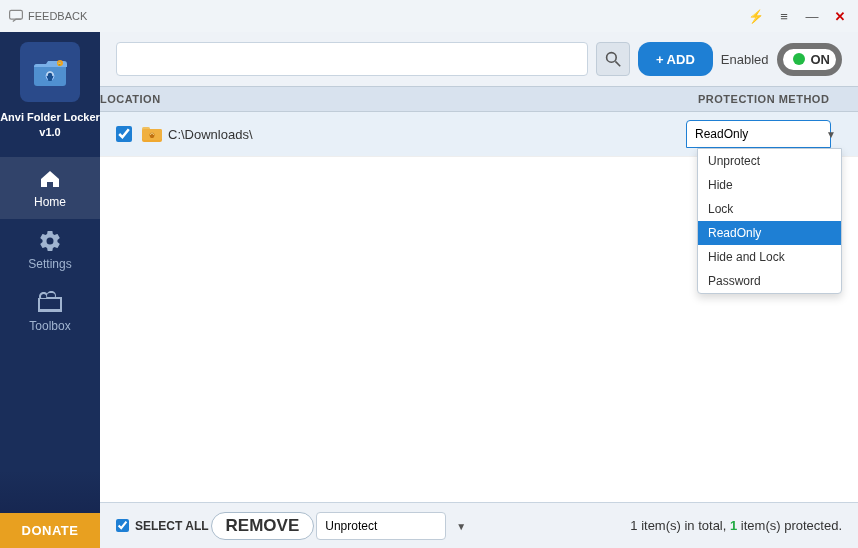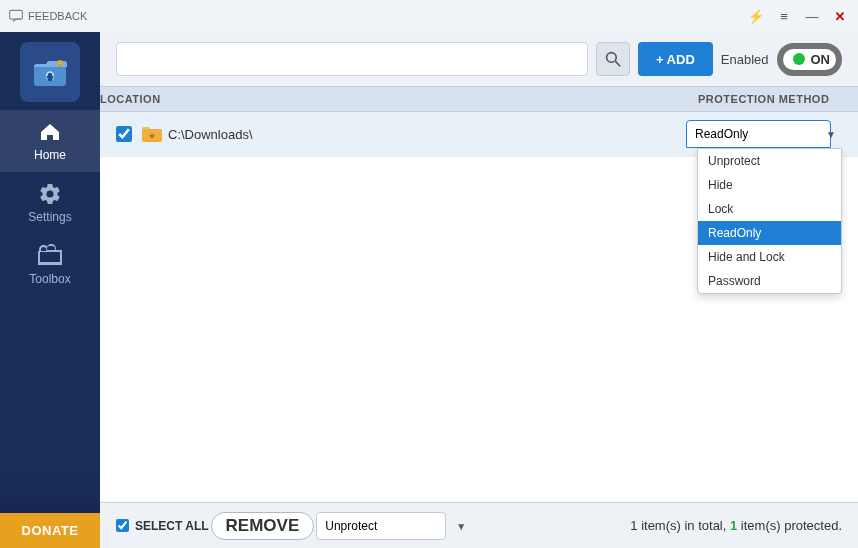--- a/index.html
+++ b/index.html
@@ -104,21 +104,21 @@
       width: 34px; height: 34px;
       background: #dde4ec;
       border: 1px solid #c0ccd8;
       border-radius: 4px;
       display: flex; align-items: center; justify-content: center;
       cursor: pointer;
     }
     .add-btn {
       height: 34px; padding: 0 18px;
       background: #1e7fd4;
-      border: none; border-radius: 4px;
+      border: none; border-radius: 12px;
       color: white; font-size: 13px; font-weight: bold;
       cursor: pointer;
     }
     .enabled-label {
       font-size: 13px; color: #444; font-weight: 500;
     }
     .toggle-switch {
       display: flex; align-items: center;
       background: white;
       border-radius: 20px;
@@ -286,20 +286,21 @@
         <path d="M2 13 Q2 10 5 10 L14 10 L16 7 L32 7 Q35 7 35 10 L35 13Z" fill="#7ab0e8"></path>
         <circle cx="18" cy="22" r="4" fill="#1a5090" stroke="#a0c8ff" stroke-width="1"></circle>
         <rect x="16" y="22" width="4" height="5" rx="1" fill="#1a5090"></rect>
 
         <path d="M15 22 Q15 18 18 18 Q21 18 21 22" stroke="#c0d8f0" stroke-width="1.5" fill="none"></path>
 
         <circle cx="28" cy="9" r="3" fill="#f0a020"></circle>
         <text x="28" y="11" text-anchor="middle" font-size="4" fill="white">🔒</text>
       </svg>
     </div>
+    <div class="app-title">Anvi Folder Locker v1.0</div>
 
     <div class="nav-item active">
       <svg viewBox="0 0 24 24" fill="white">
         <path d="M3 12L12 4L21 12V20H15V15H9V20H3V12Z"></path>
       </svg>
       <span>Home</span>
     </div>
 
     <div class="nav-item">
       <svg viewBox="0 0 24 24" fill="#a0b4d0">

